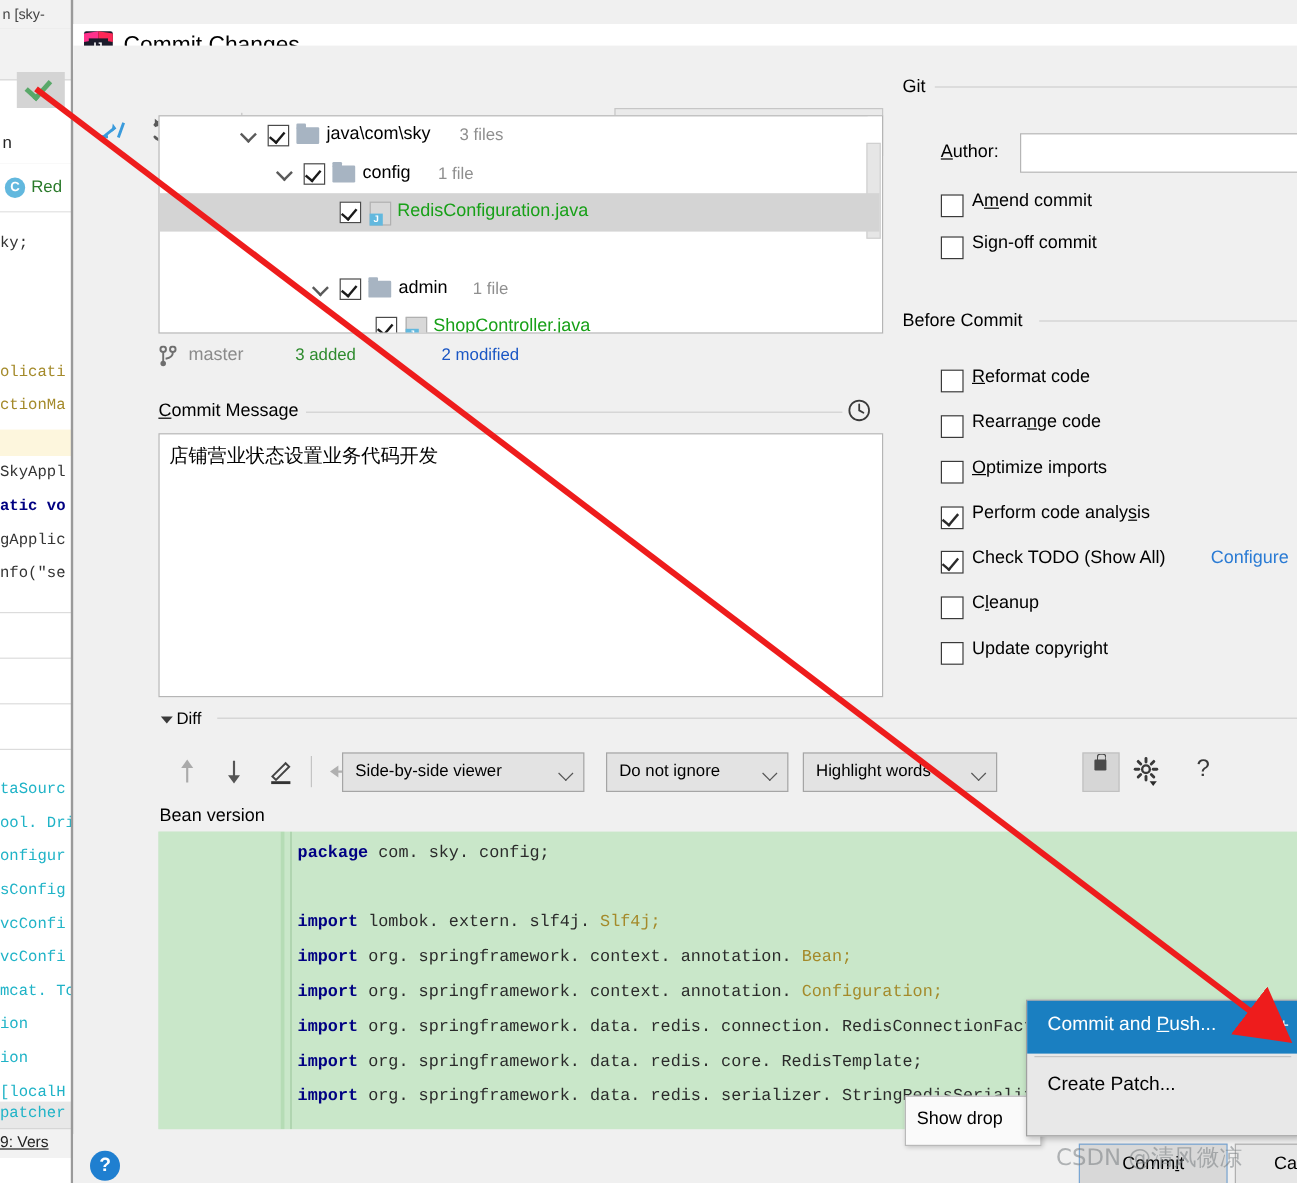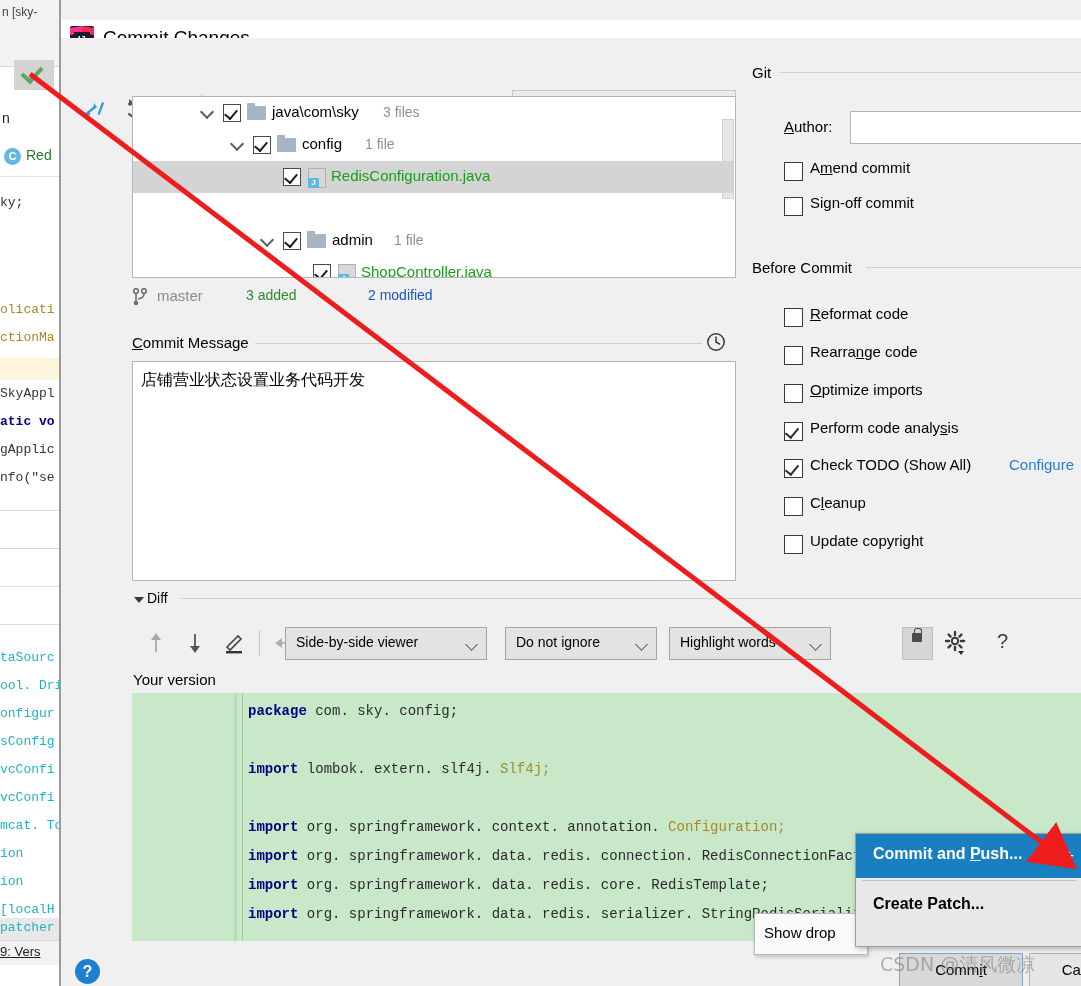--- a/index.html
+++ b/index.html
@@ -114,21 +114,21 @@
   #gutter-line2{position:absolute;left:110px;top:0;width:1px;height:248px;background:#9fc99f;}
   .lnum{position:absolute;right:0;width:84px;text-align:right;font-family:"Liberation Mono","DejaVu Sans Mono",monospace;font-size:14px;color:#9bbf9b;}
   .codeline{position:absolute;left:116px;white-space:nowrap;font-family:"Liberation Mono","DejaVu Sans Mono",monospace;font-size:14px;color:#2b2b2b;}
   .kw{color:#000082;font-weight:bold;}
   .cls{color:#a48a2a;}
 
   
   #popup{position:absolute;left:855px;top:833px;width:226px;height:112px;background:#e8e8e8;border:1px solid #a0a0a0;box-shadow:1px 2px 5px rgba(0,0,0,.25);}
   #popup .pitem{position:absolute;left:0;width:226px;height:44px;}
   #popup .pitem.hi{background:#1a7fc1;}
-  #popup .ptext{position:absolute;left:17px;top:11px;font-size:16px;color:#000;white-space:nowrap;font-weight:bold;}
+  #popup .ptext{position:absolute;left:17px;top:11px;font-size:16px;color:#000;white-space:nowrap;}
   #popup .pitem.hi .ptext{color:#fff;}
   #popup .ptext u{text-decoration:underline;}
   #popup .pshort{position:absolute;left:186px;top:12px;font-size:15px;color:#fff;white-space:nowrap;}
   #popup .psep{position:absolute;left:6px;top:46px;width:214px;height:1px;background:#c3c3c3;}
 
   
   #tooltip{position:absolute;left:754px;top:913px;width:112px;height:40px;background:#fafafa;border:1px solid #b9b9b9;box-shadow:1px 2px 4px rgba(0,0,0,.2);}
   #tooltip .ttext{position:absolute;left:9px;top:10px;font-size:15px;color:#000;white-space:nowrap;}
 
   
@@ -441,39 +441,40 @@
         <path d="M18 11 L21 11"></path>
       <path d="M5.5 4.5 L7.6 6.6"></path>
         <path d="M16.4 15.4 L18.5 17.5"></path>
       <path d="M18.5 4.5 L16.4 6.6"></path>
         <path d="M7.6 15.4 L5.5 17.5"></path>
     </g>
     <path d="M15 21 L21 21 L18 25 Z" fill="#2b2b2b"></path>
   </svg>
   <div id="help-q">?</div>
 
-  <div id="yourver">Your version</div>
+  <div id="yourver">Bean version</div>
 
   <div id="codepane">
     <div id="gutter"></div>
     <div id="gutter-line"></div>
     <div id="gutter-line2"></div>
 
     <div class="lnum" style="top:10px;">1</div>
     <div class="lnum" style="top:39px;">2</div>
     <div class="lnum" style="top:68px;">3</div>
     <div class="lnum" style="top:97px;">4</div>
     <div class="lnum" style="top:126px;">5</div>
     <div class="lnum" style="top:155px;">6</div>
     <div class="lnum" style="top:184px;">7</div>
     <div class="lnum" style="top:213px;">8</div>
     <div class="lnum" style="top:242px;">9</div>
 
     <div class="codeline" style="top:10px;"><span class="kw">package</span> com. sky. config;</div>
     <div class="codeline" style="top:68px;"><span class="kw">import</span> lombok. extern. slf4j.<span class="cls"> Slf4j;</span></div>
+    <div class="codeline" style="top:97px;"><span class="kw">import</span> org. springframework. context. annotation.<span class="cls"> Bean;</span></div>
     <div class="codeline" style="top:126px;"><span class="kw">import</span> org. springframework. context. annotation.<span class="cls"> Configuration;</span></div>
     <div class="codeline" style="top:155px;"><span class="kw">import</span> org. springframework. data. redis. connection. RedisConnectionFactory;</div>
     <div class="codeline" style="top:184px;"><span class="kw">import</span> org. springframework. data. redis. core. RedisTemplate;</div>
     <div class="codeline" style="top:213px;"><span class="kw">import</span> org. springframework. data. redis. serializer. StringRedisSerializer;</div>
   </div>
 
   <div id="btnbar">
     <div id="help-circle">
         <span>?</span>
       </div>

